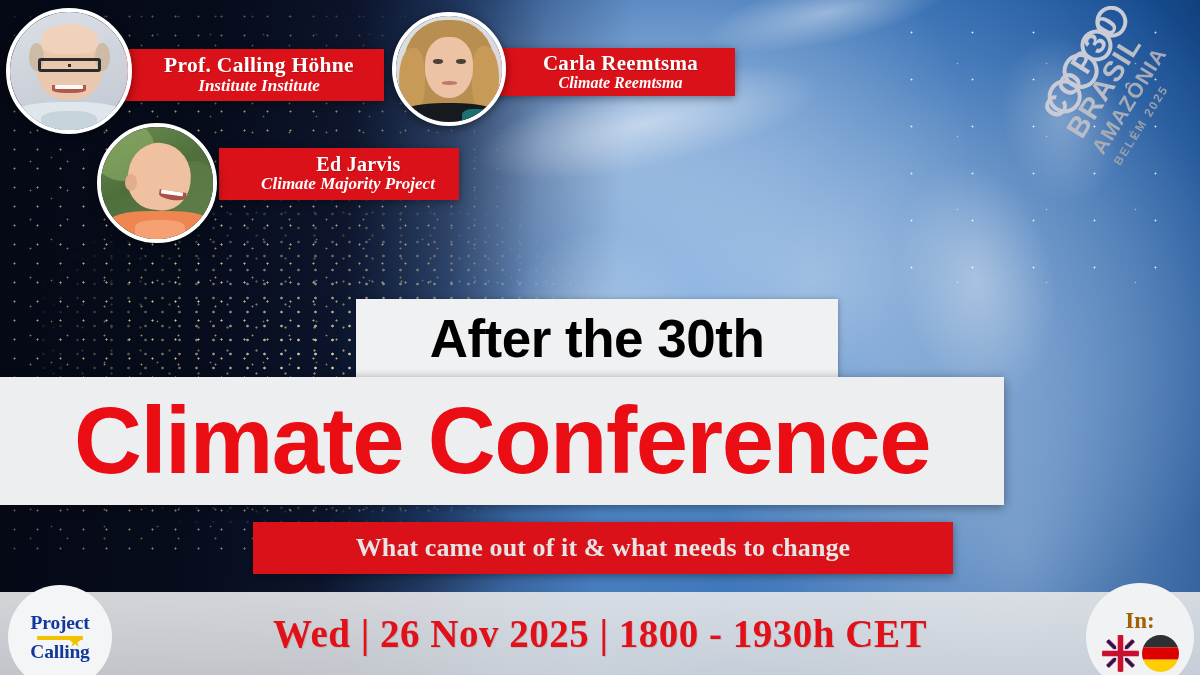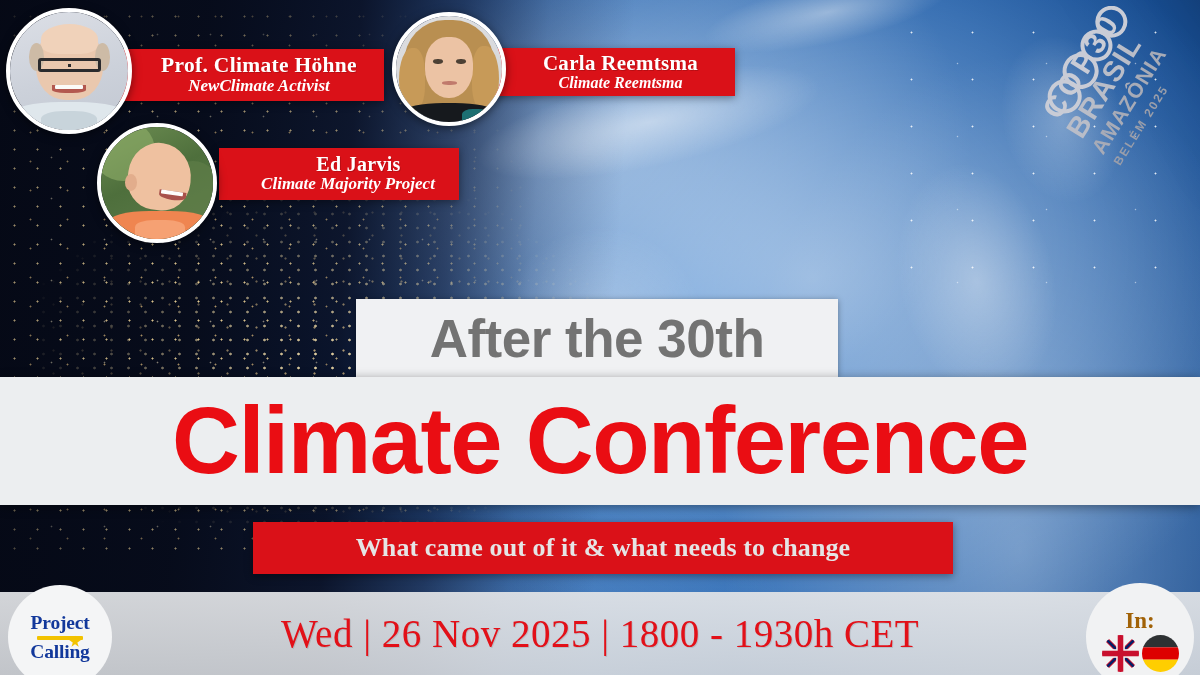--- a/index.html
+++ b/index.html
@@ -220,33 +220,33 @@
     top: 299px;
     width: 482px;
     height: 78px;
     background: #f0f1f3;
     display: flex;
     align-items: center;
     justify-content: center;
     box-shadow: 0 1px 6px rgba(0,0,0,.35);
   }
   .band-after .txt {
-    color: #737373;
+    color: #000000;
     font-family: "Liberation Sans", sans-serif;
     font-weight: bold;
     font-size: 53px;
     letter-spacing: -0.5px;
     line-height: 1;
     white-space: nowrap;
   }
   .band-main {
     position: absolute;
     left: 0;
     top: 377px;
-    width: 1200px;
+    width: 1004px;
     height: 128px;
     background: #eceef0;
     display: flex;
     align-items: center;
     justify-content: center;
     box-shadow: 0 2px 10px rgba(0,0,0,.4);
   }
   .band-main .txt {
     color: #EA0D13;
     font-family: "Liberation Sans", sans-serif;
@@ -285,21 +285,21 @@
     width: 1200px;
     height: 83px;
     background: linear-gradient(180deg, rgba(226,228,231,.93) 0%, rgba(214,217,221,.90) 100%);
     display: flex;
     align-items: center;
     justify-content: center;
   }
   .footer-date {
     color: #E21018;
     font-family: "Liberation Serif", serif;
-    font-weight: normal;
+    font-weight: bold;
     font-size: 39px;
     letter-spacing: .5px;
     white-space: nowrap;
     text-shadow: 1px 1px 0 rgba(0,0,0,.10);
   }
 
   
   .ec-badge {
     position: absolute;
     left: 8px;
@@ -395,22 +395,22 @@
       <g transform="rotate(-58 85 85)">
         <text x="34" y="60" font-family="Liberation Sans, sans-serif" font-size="30" font-weight="bold" fill="#c9ccd6" letter-spacing="4">COP30</text>
         <text x="30" y="90" font-family="Liberation Sans, sans-serif" font-size="29" font-weight="bold" fill="#b9bdc8" letter-spacing="1">BRASIL</text>
         <text x="28" y="116" font-family="Liberation Sans, sans-serif" font-size="21" font-weight="bold" fill="#a7abb7" letter-spacing="1">AMAZÔNIA</text>
         <text x="28" y="136" font-family="Liberation Sans, sans-serif" font-size="12" font-weight="bold" fill="#9a9eaa" letter-spacing="2">BELÉM 2025</text>
       </g>
     </svg>
   </div>
 
   <div class="label-chip" id="sp1-chip">
-    <div class="chip-name">Prof. Climate Höhne</div>
-    <div class="chip-role">NewClimate Activist</div>
+    <div class="chip-name">Prof. Calling Höhne</div>
+    <div class="chip-role">Institute Institute</div>
   </div>
   <div class="portrait" id="sp1-portrait">
     <div class="face f1">
       <div class="shirt"></div>
         <div class="shirt2"></div>
       <div class="head"></div>
         <div class="fore"></div>
       <div class="hairL"></div>
         <div class="hairR"></div>
       <div class="gl"></div>

